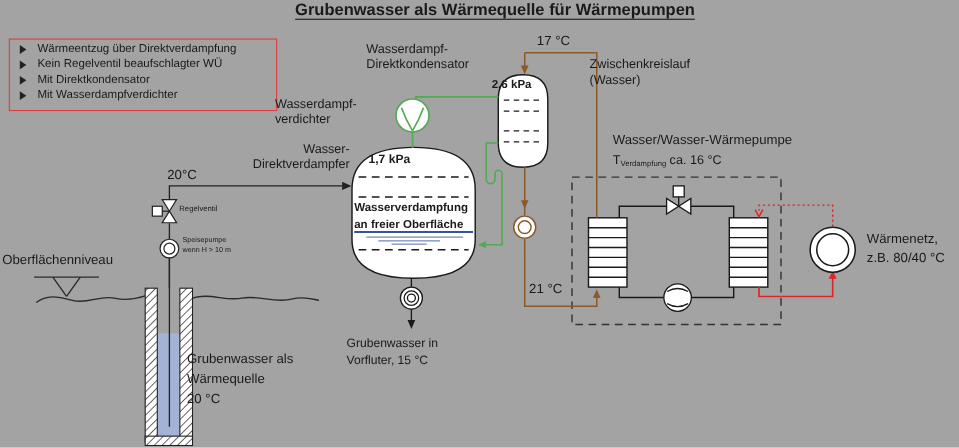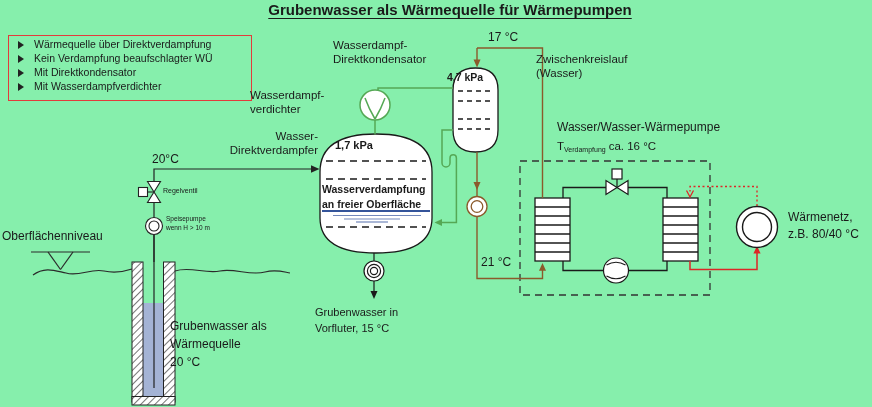--- a/index.html
+++ b/index.html
@@ -1,16 +1,16 @@
 <!DOCTYPE html>
 <html><head>
 <meta charset="utf-8">
 <style>
   html,body{margin:0;padding:0;background:#fff;}
-  #stage{position:relative;width:872px;height:407px;background:#86efac;overflow:hidden;
+  #stage{position:relative;width:872px;height:407px;background:#a3a3a3;overflow:hidden;
          font-family:"Liberation Sans",sans-serif;color:#1a1a1a;}
   #stage svg{position:absolute;left:0;top:0;}
   .lbl{position:absolute;white-space:nowrap;line-height:1.25;}
   .center{text-align:left;white-space:normal;}
   .right{text-align:right;}
   #title{left:28px;top:1px;width:844px;text-align:center;font-size:15px;font-weight:700;
          text-decoration:underline;text-underline-offset:3px;}
   #infobox{position:absolute;left:8px;top:35px;width:238px;height:60px;
            border:1.6px solid #e23b3b;padding:2px 2px;}
   .brow{display:flex;align-items:flex-start;height:14px;font-size:10.5px;}
@@ -177,25 +177,25 @@
     <circle cx="757" cy="227" r="20.5"></circle>
     <circle cx="757" cy="227" r="14.5"></circle>
   </g>
 </svg>
 
 <div id="title" class="lbl">Grubenwasser als Wärmequelle  für Wärmepumpen</div>
 
 <div id="infobox">
   <div class="brow">
     <span class="tri"></span>
-    <span>Wärmequelle über Direktverdampfung</span>
-  </div>
-  <div class="brow">
-    <span class="tri"></span>
-    <span>Kein Verdampfung beaufschlagter WÜ</span>
+    <span>Wärmeentzug über Direktverdampfung</span>
+  </div>
+  <div class="brow">
+    <span class="tri"></span>
+    <span>Kein Regelventil beaufschlagter WÜ</span>
   </div>
   <div class="brow">
     <span class="tri"></span>
     <span>Mit Direktkondensator</span>
   </div>
   <div class="brow">
     <span class="tri"></span>
     <span>Mit Wasserdampfverdichter</span>
   </div>
 </div>
@@ -235,21 +235,21 @@
 <div class="lbl center bold" style="left:322px;top:182px;width:108px;font-size:10.5px;line-height:14.5px;">
   <div>Wasserverdampfung</div>
   <div>an freier Oberfläche</div>
 </div>
 
 <div class="lbl center f11" style="left:315px;top:304px;width:124px;line-height:16px;">
   <div>Grubenwasser in</div>
   <div>Vorfluter, 15 °C</div>
 </div>
 
-<div class="lbl center bold" style="left:447px;top:71px;width:60px;font-size:10.5px;">4,7 kPa</div>
+<div class="lbl center bold" style="left:447px;top:71px;width:60px;font-size:10.5px;">2,6 kPa</div>
 
 <div class="lbl f12" style="left:488px;top:30px;">17 °C</div>
 <div class="lbl f12" style="left:481px;top:255px;">21 °C</div>
 
 <div class="lbl center f115" style="left:536px;top:52px;width:122px;">
   <div>Zwischenkreislauf</div>
   <div>(Wasser)</div>
 </div>
 
 <div class="lbl f12" style="left:557px;top:120px;">Wasser/Wasser-Wärmepumpe</div>

